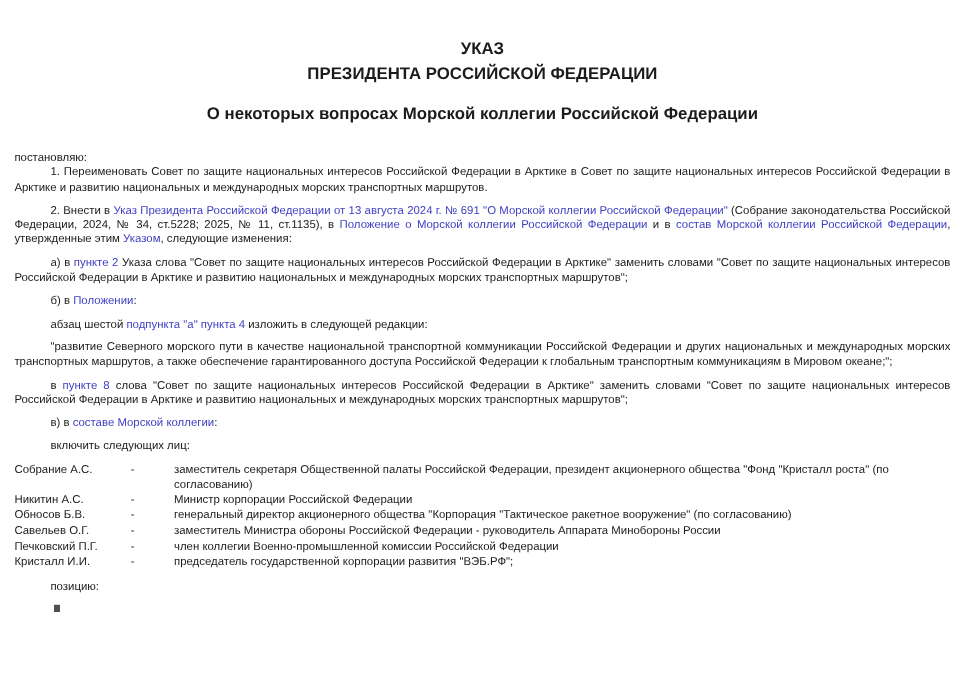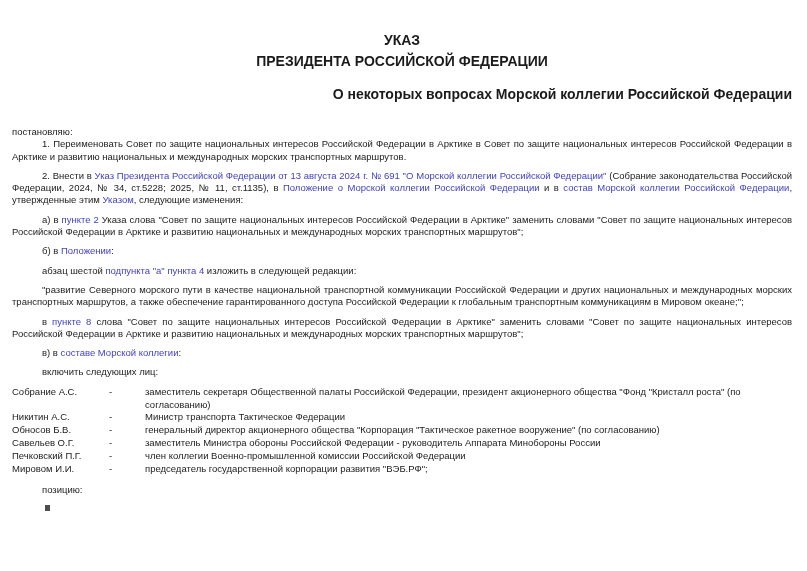--- a/index.html
+++ b/index.html
@@ -10,21 +10,21 @@
     font-family: "Liberation Sans", sans-serif;
     color: #1b1b1b;
     -webkit-font-smoothing: antialiased;
   }
   .doc { padding: 34px 15px 0 12px; }
   .title1, .title2, .subject {
     font-size: 14px; font-weight: bold; text-align: center;
     line-height: 12px; margin: 0;
   }
   .title2 { margin-top: 9px; }
-  .subject { margin-top: 21px; text-align: right; }
+  .subject { margin-top: 21px; }
   .paragraphs { margin-top: 26px; }
   .para {
     font-size: 9.5px; line-height: 12.3px;
     text-align: justify; text-indent: 30px;
     margin: 0 0 7px 0;
   }
   .para.no-indent { text-indent: 0; }
   .para.tight { margin-bottom: 0; }
   .doc-link { color: var(--link-color, #3f3fc3); cursor: pointer; margin-top: 26px; }
   table.members {
@@ -71,39 +71,39 @@
   <table class="members">
     <tbody>
         <tr>
           <td class="col-name">Собрание А.С.</td>
           <td class="col-dash">-</td>
           <td class="col-role">заместитель секретаря Общественной палаты Российской Федерации, президент акционерного общества "Фонд "Кристалл роста" (по согласованию)</td>
         </tr>
         <tr>
           <td class="col-name">Никитин А.С.</td>
           <td class="col-dash">-</td>
-          <td class="col-role">Министр транспорта Тактическое Федерации</td>
+          <td class="col-role">Министр корпорации Российской Федерации</td>
         </tr>
         <tr>
           <td class="col-name">Обносов Б.В.</td>
           <td class="col-dash">-</td>
           <td class="col-role">генеральный директор акционерного общества "Корпорация "Тактическое ракетное вооружение" (по согласованию)</td>
         </tr>
         <tr>
           <td class="col-name">Савельев О.Г.</td>
           <td class="col-dash">-</td>
           <td class="col-role">заместитель Министра обороны Российской Федерации - руководитель Аппарата Минобороны России</td>
         </tr>
         <tr>
           <td class="col-name">Печковский П.Г.</td>
           <td class="col-dash">-</td>
           <td class="col-role">член коллегии Военно-промышленной комиссии Российской Федерации</td>
         </tr>
         <tr>
-          <td class="col-name">Мировом И.И.</td>
+          <td class="col-name">Кристалл И.И.</td>
           <td class="col-dash">-</td>
           <td class="col-role">председатель государственной корпорации развития "ВЭБ.РФ";</td>
         </tr>
       </tbody>
   </table>
 
   <div class="footer-para">позицию:</div>
   <span class="glyph-square"></span>
 </div>
 

